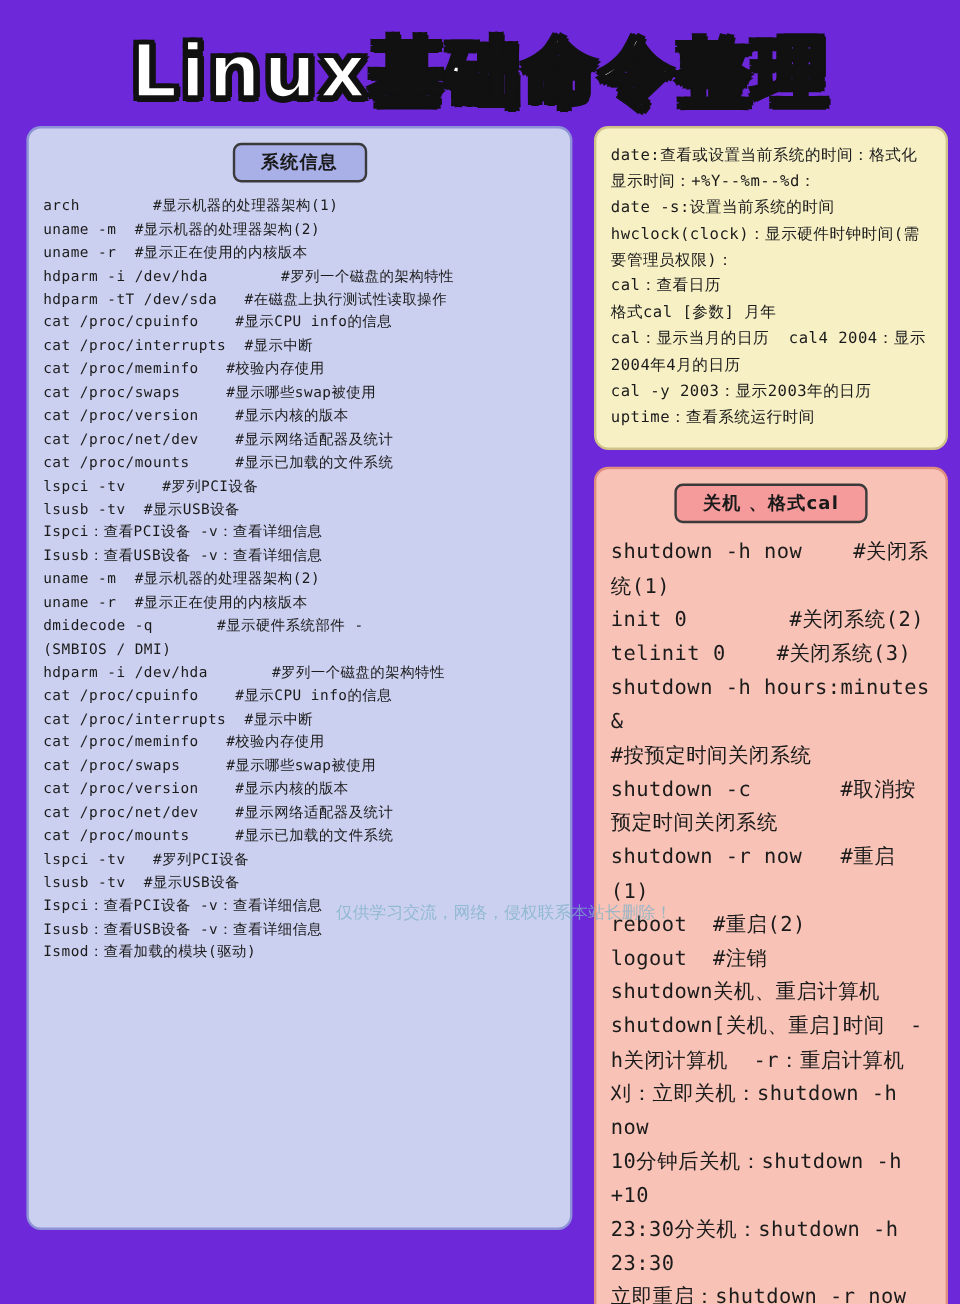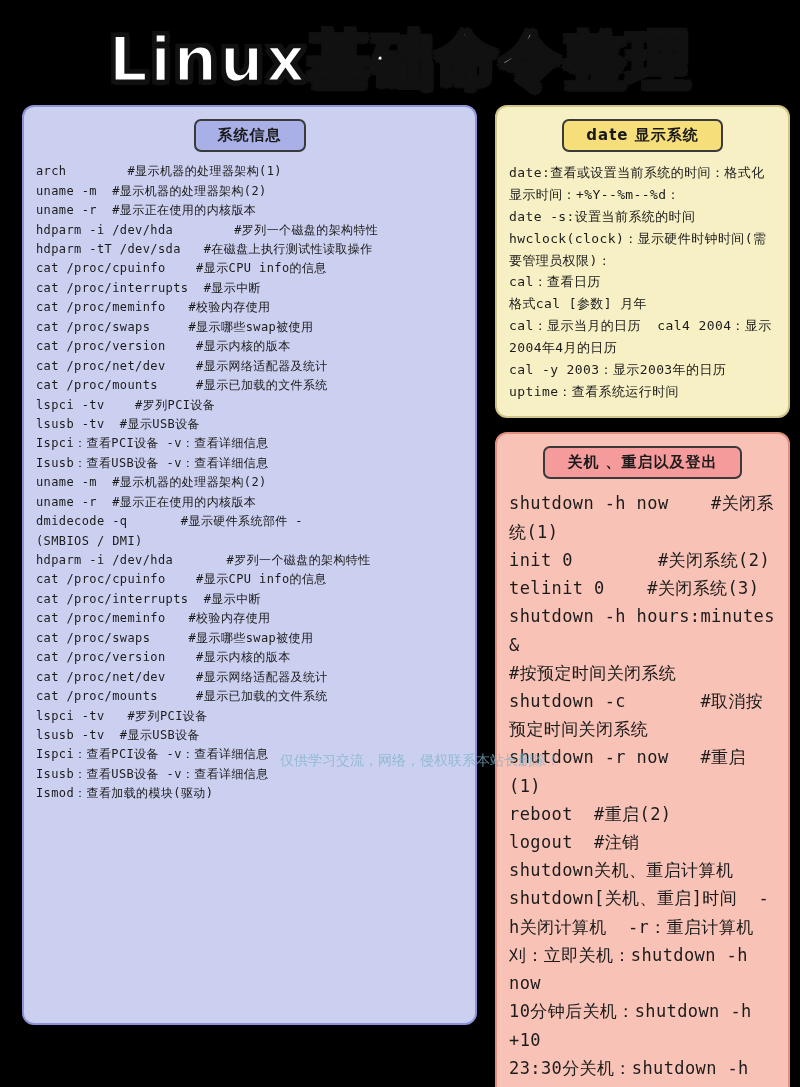--- a/index.html
+++ b/index.html
@@ -11,21 +11,21 @@
     width: 800px;
     height: 1087px;
     font-family: "DejaVu Sans", "Liberation Sans", sans-serif;
     position: relative;
     overflow: hidden;
   }
   #page {
     width: 800px;
     height: 1087px;
     position: relative;
-    background: #000000;
+    background: #6d28d9;
   }
 
   
   .title-wrap {
     text-align: center;
     padding-top: 24px;
     padding-bottom: 10px;
   }
   .title {
     display: inline-block;
@@ -132,29 +132,26 @@
         <div class="card-head">
           <span class="badge badge-sysinfo">系统信息</span>
         </div>
         <div class="lines" id="sysinfo-lines"><span class="line">arch        #显示机器的处理器架构(1)</span><span class="line">uname -m  #显示机器的处理器架构(2)</span><span class="line">uname -r  #显示正在使用的内核版本</span><span class="line">hdparm -i /dev/hda        #罗列一个磁盘的架构特性</span><span class="line">hdparm -tT /dev/sda   #在磁盘上执行测试性读取操作</span><span class="line">cat /proc/cpuinfo    #显示CPU info的信息</span><span class="line">cat /proc/interrupts  #显示中断</span><span class="line">cat /proc/meminfo   #校验内存使用</span><span class="line">cat /proc/swaps     #显示哪些swap被使用</span><span class="line">cat /proc/version    #显示内核的版本</span><span class="line">cat /proc/net/dev    #显示网络适配器及统计</span><span class="line">cat /proc/mounts     #显示已加载的文件系统</span><span class="line">lspci -tv    #罗列PCI设备</span><span class="line">lsusb -tv  #显示USB设备</span><span class="line">Ispci：查看PCI设备 -v：查看详细信息</span><span class="line">Isusb：查看USB设备 -v：查看详细信息</span><span class="line">uname -m  #显示机器的处理器架构(2)</span><span class="line">uname -r  #显示正在使用的内核版本</span><span class="line">dmidecode -q       #显示硬件系统部件 -</span><span class="line">(SMBIOS / DMI)</span><span class="line">hdparm -i /dev/hda       #罗列一个磁盘的架构特性</span><span class="line">cat /proc/cpuinfo    #显示CPU info的信息</span><span class="line">cat /proc/interrupts  #显示中断</span><span class="line">cat /proc/meminfo   #校验内存使用</span><span class="line">cat /proc/swaps     #显示哪些swap被使用</span><span class="line">cat /proc/version    #显示内核的版本</span><span class="line">cat /proc/net/dev    #显示网络适配器及统计</span><span class="line">cat /proc/mounts     #显示已加载的文件系统</span><span class="line">lspci -tv   #罗列PCI设备</span><span class="line">lsusb -tv  #显示USB设备</span><span class="line">Ispci：查看PCI设备 -v：查看详细信息</span><span class="line">Isusb：查看USB设备 -v：查看详细信息</span><span class="line">Ismod：查看加载的模块(驱动)</span></div>
       </div>
     </div>
 
     <div class="col-right">
 
       <div class="card card-date">
-        <div class="card-head">
-          <span class="badge badge-date">date 显示系统</span>
-        </div>
         <div class="lines" id="date-lines"><span class="line">date:查看或设置当前系统的时间：格式化显示时间：+%Y--%m--%d：</span><span class="line">date -s:设置当前系统的时间</span><span class="line">hwclock(clock)：显示硬件时钟时间(需要管理员权限)：</span><span class="line">cal：查看日历</span><span class="line">格式cal [参数] 月年</span><span class="line">cal：显示当月的日历  cal4 2004：显示2004年4月的日历</span><span class="line">cal -y 2003：显示2003年的日历</span><span class="line">uptime：查看系统运行时间</span></div>
       </div>
 
       <div class="card card-shutdown">
         <div class="card-head">
-          <span class="badge badge-shutdown">关机 、重启以及登出</span>
+          <span class="badge badge-shutdown">关机 、格式cal</span>
         </div>
         <div class="lines" id="shutdown-lines"><span class="line">shutdown -h now    #关闭系统(1)</span><span class="line">init 0        #关闭系统(2)</span><span class="line">telinit 0    #关闭系统(3)</span><span class="line">shutdown -h hours:minutes &amp;</span><span class="line">#按预定时间关闭系统</span><span class="line">shutdown -c       #取消按预定时间关闭系统</span><span class="line">shutdown -r now   #重启(1)</span><span class="line">reboot  #重启(2)</span><span class="line">logout  #注销</span><span class="line">shutdown关机、重启计算机</span><span class="line">shutdown[关机、重启]时间  -h关闭计算机  -r：重启计算机</span><span class="line">刈：立即关机：shutdown -h now</span><span class="line">10分钟后关机：shutdown -h +10</span><span class="line">23:30分关机：shutdown -h 23:30</span><span class="line">立即重启：shutdown -r now</span><span class="line">poweroff：立即关闭计算机</span><span class="line">reboot：立即重启计算机</span></div>
       </div>
 
     </div>
   </div>
 
   <div class="watermark">仅供学习交流，网络，侵权联系本站长删除！</div>
 
 </div>

